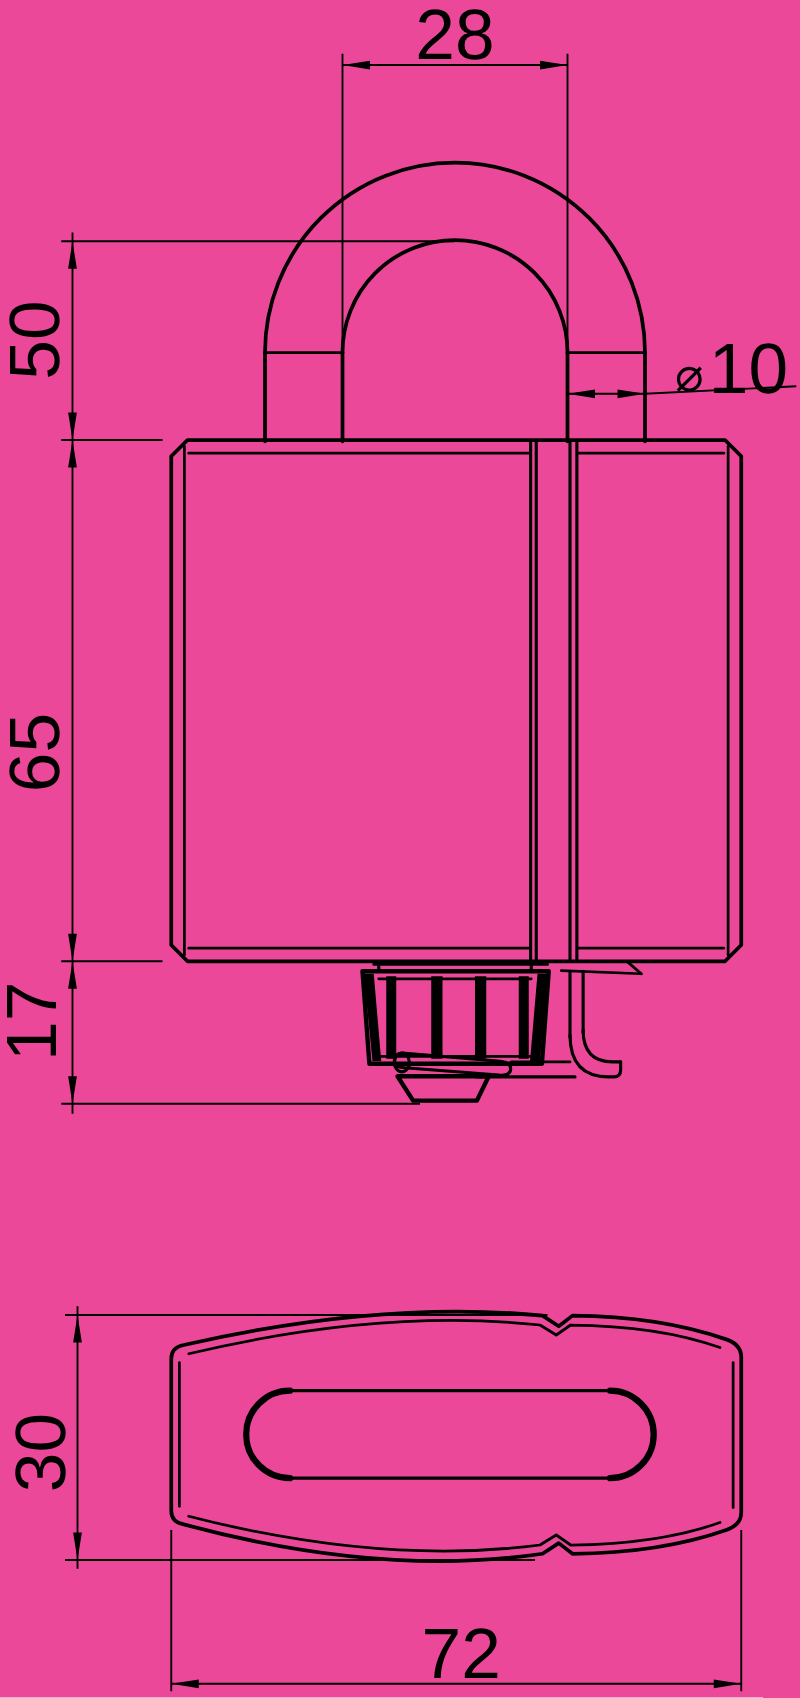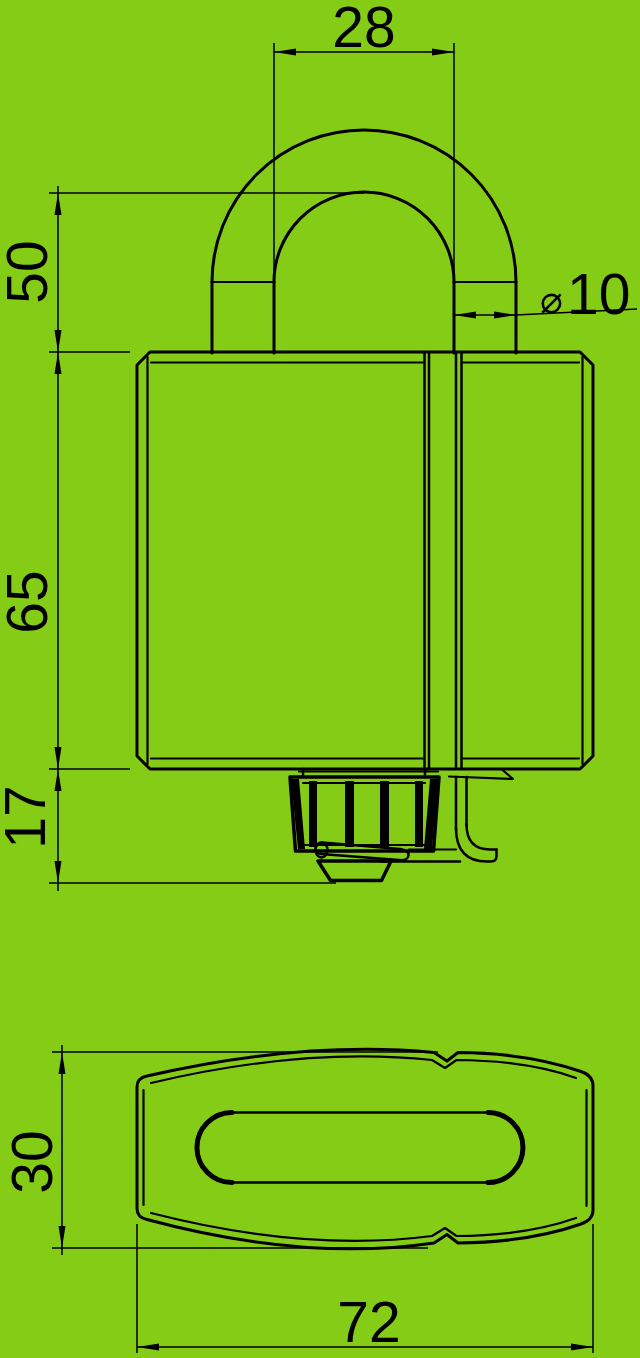--- a/index.html
+++ b/index.html
@@ -1,16 +1,16 @@
 <!DOCTYPE html>
 <html><head>
 <meta charset="utf-8">
 <style>
   html,body{margin:0;padding:0;background:#ffffff;}
-  .page{width:640px;height:1358px;background:#84cc16;position:relative;overflow:hidden;}
+  .page{width:640px;height:1358px;background:#ec4899;position:relative;overflow:hidden;}
   svg{display:block;}
   
   .ol  {fill:none;stroke:#000;stroke-width:3;  stroke-linejoin:round;stroke-linecap:round;}
   .ol2 {fill:none;stroke:#000;stroke-width:2.2;stroke-linejoin:round;stroke-linecap:round;}
   .ol25{fill:none;stroke:#000;stroke-width:2.5;stroke-linejoin:round;stroke-linecap:round;}
   .ol35{fill:none;stroke:#000;stroke-width:3.5;stroke-linejoin:round;stroke-linecap:round;}
   .ol5 {fill:none;stroke:#000;stroke-width:5;  stroke-linejoin:round;stroke-linecap:round;}
   .dl  {fill:none;stroke:#000;stroke-width:1.5;stroke-linecap:butt;}
   .arr {fill:#000;stroke:none;}
   .band{fill:#000;stroke:none;}

